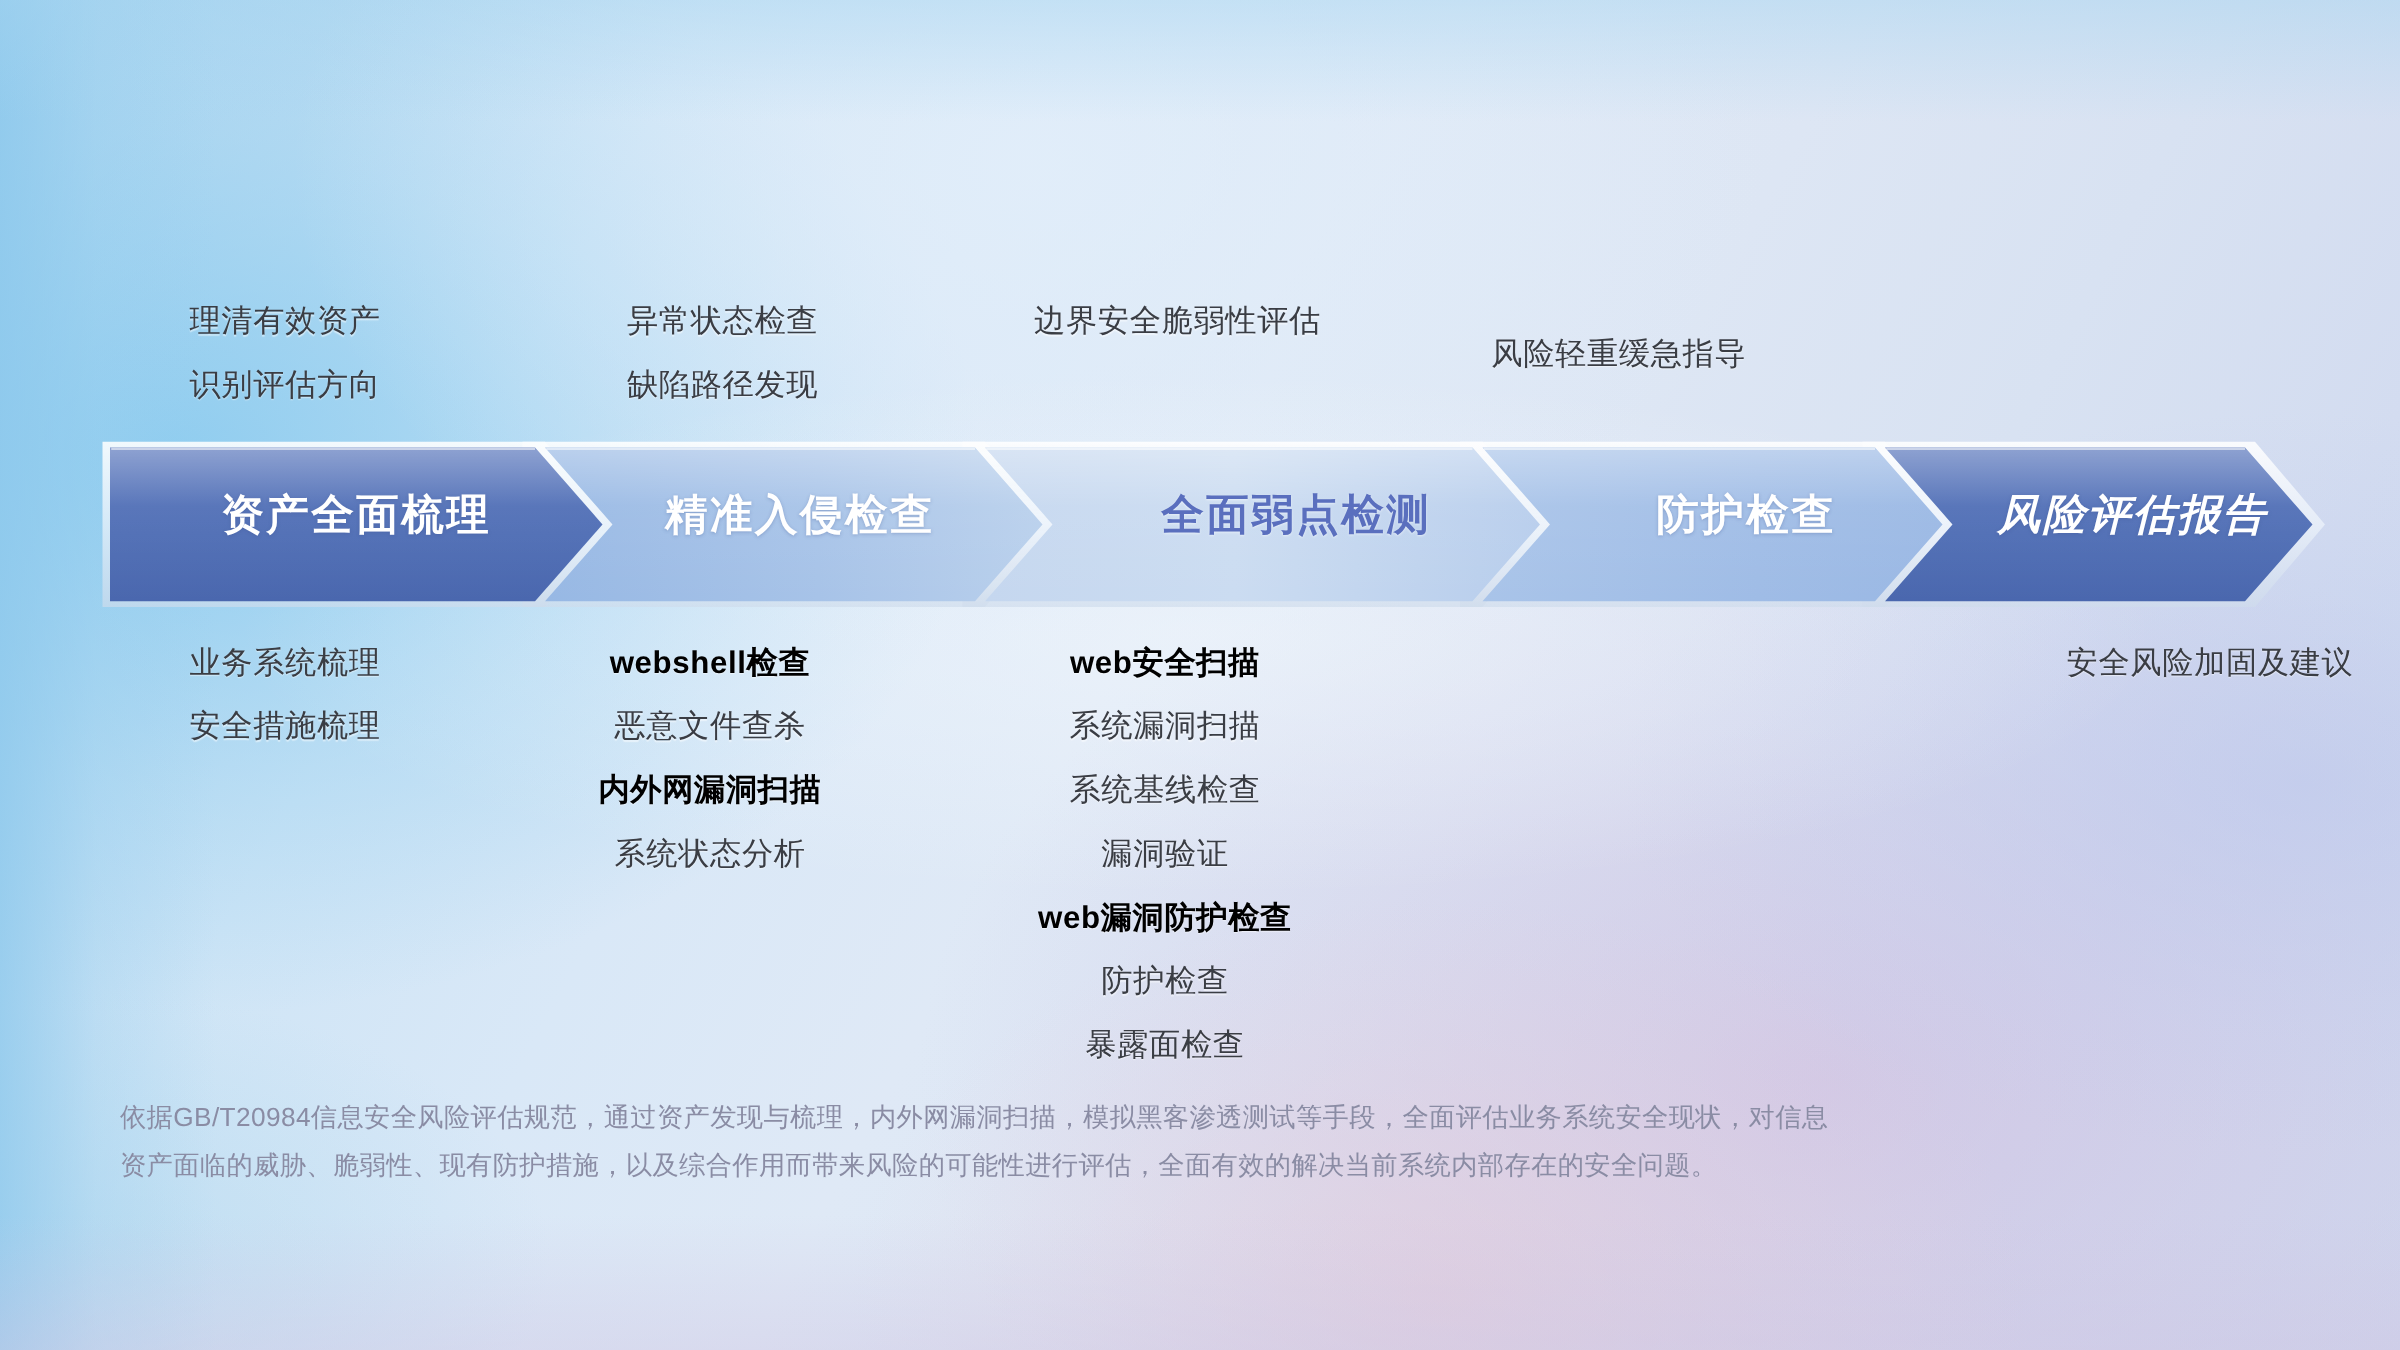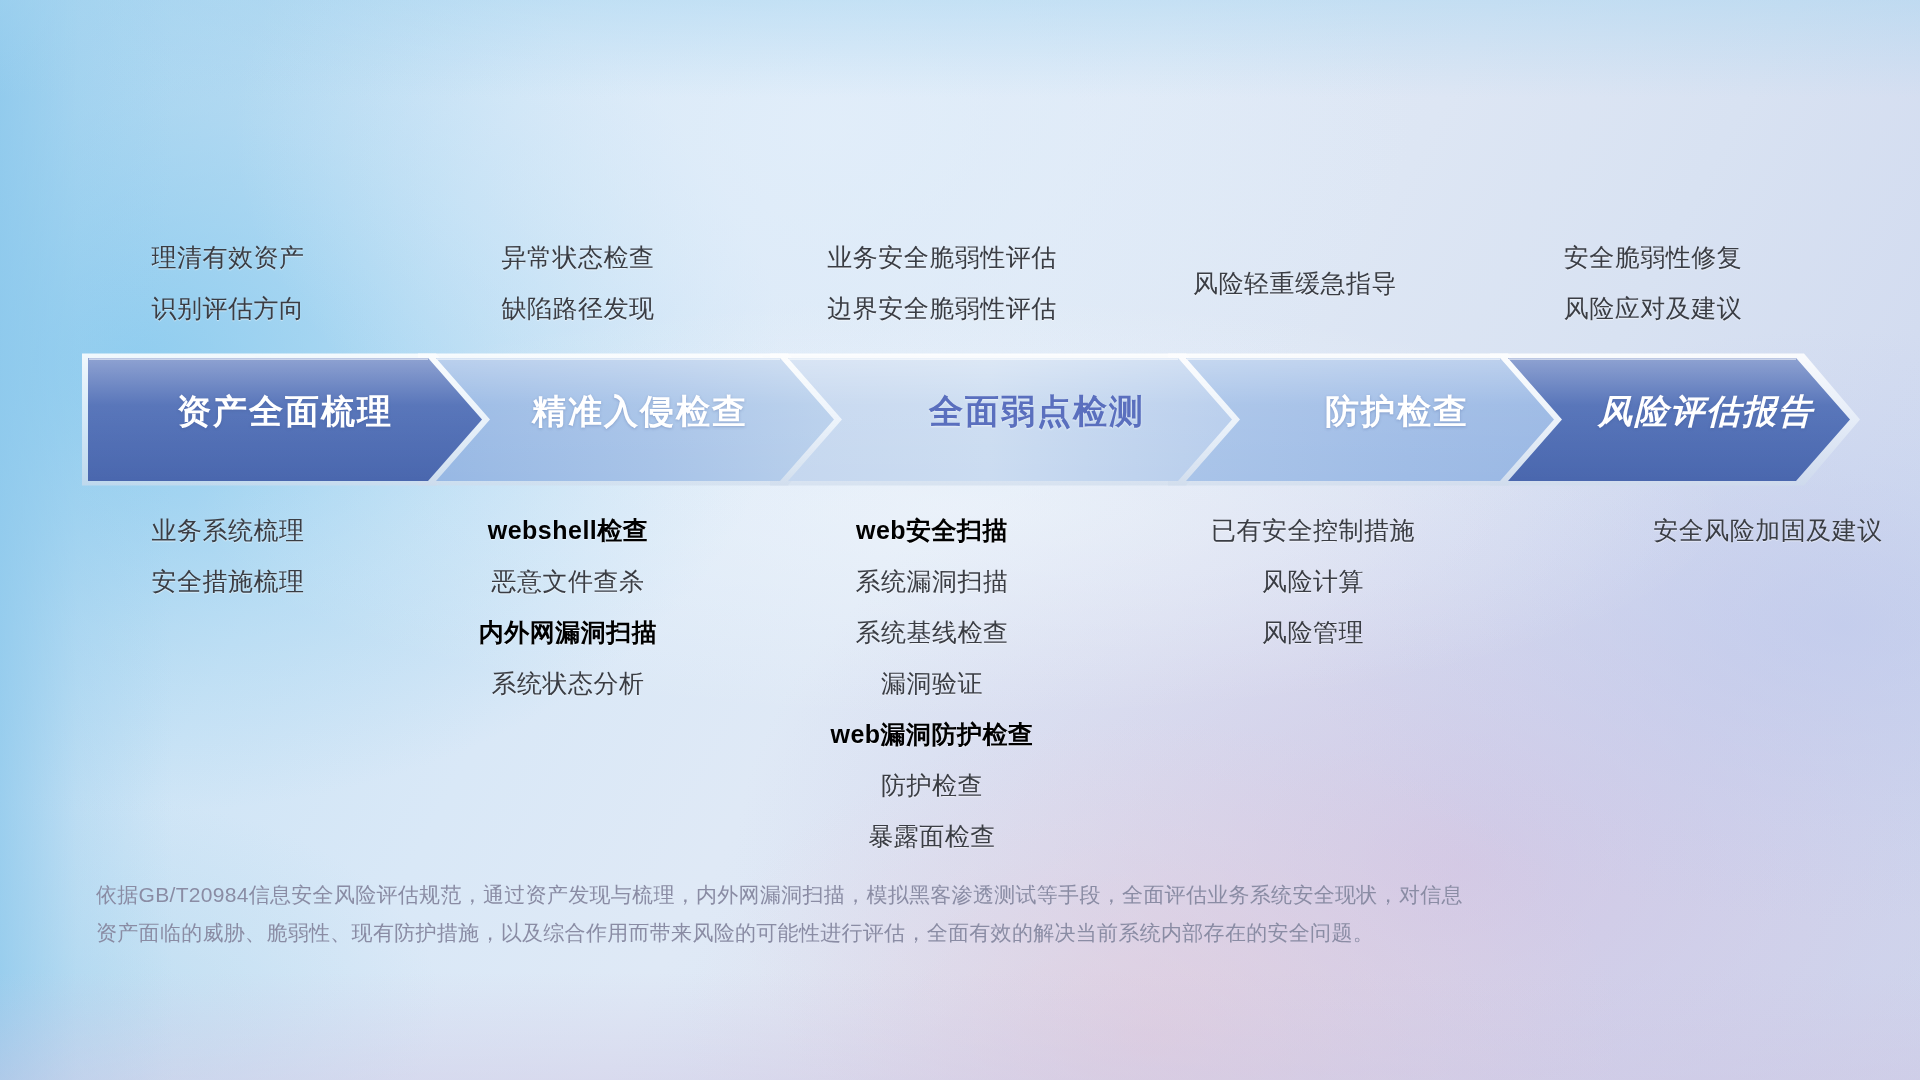--- a/index.html
+++ b/index.html
@@ -136,32 +136,27 @@
     <span class="line">理清有效资产</span>
     <span class="line">识别评估方向</span>
   </div>
 
   <div class="col-top" style="left:578px; top:232px;">
     <span class="line">异常状态检查</span>
     <span class="line">缺陷路径发现</span>
   </div>
 
   <div class="col-top" style="left:942px; top:232px;">
-    <span class="line">业务安全脆弱性评估</span>
     <span class="line">边界安全脆弱性评估</span>
   </div>
 
   <div class="col-top" style="left:1295px; top:258px;">
     <span class="line">风险轻重缓急指导</span>
   </div>
 
-  <div class="col-top" style="left:1653px; top:232px;">
-    <span class="line">安全脆弱性修复</span>
-    <span class="line">风险应对及建议</span>
-  </div>
 
   <div class="banner">
     <svg viewBox="0 0 1762 108" preserveAspectRatio="none" aria-hidden="true">
       <defs>
         <linearGradient id="gSolid" x1="0" y1="0" x2="0" y2="1">
           <stop offset="0%" stop-color="#5472ba"></stop>
           <stop offset="55%" stop-color="#4d6cb4"></stop>
           <stop offset="100%" stop-color="#4a67ae"></stop>
         </linearGradient>
         <linearGradient id="gLight2" x1="0" y1="0" x2="1" y2="0">
@@ -242,25 +237,20 @@
   <div class="col-bottom" style="left:932px; top:505px;">
     <span class="line bold">web安全扫描</span>
     <span class="line">系统漏洞扫描</span>
     <span class="line">系统基线检查</span>
     <span class="line">漏洞验证</span>
     <span class="line bold">web漏洞防护检查</span>
     <span class="line">防护检查</span>
     <span class="line">暴露面检查</span>
   </div>
 
-  <div class="col-bottom" style="left:1313px; top:505px;">
-    <span class="line">已有安全控制措施</span>
-    <span class="line">风险计算</span>
-    <span class="line">风险管理</span>
-  </div>
 
   <div class="col-bottom" style="left:1756px; top:505px;margin-left:12px;">
     <span class="line">安全风险加固及建议</span>
   </div>
 
 </div>
 
 <div class="footer">
   <span class="line">依据GB/T20984信息安全风险评估规范，通过资产发现与梳理，内外网漏洞扫描，模拟黑客渗透测试等手段，全面评估业务系统安全现状，对信息</span>
   <span class="line">资产面临的威胁、脆弱性、现有防护措施，以及综合作用而带来风险的可能性进行评估，全面有效的解决当前系统内部存在的安全问题。</span>

